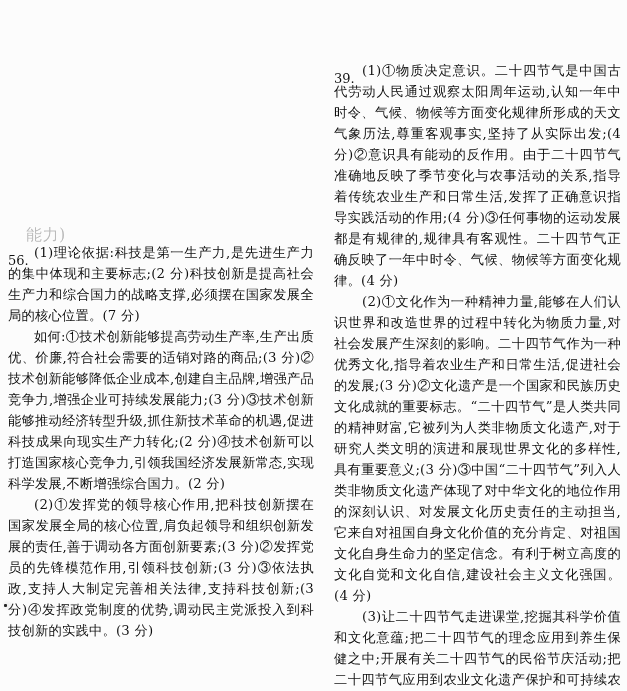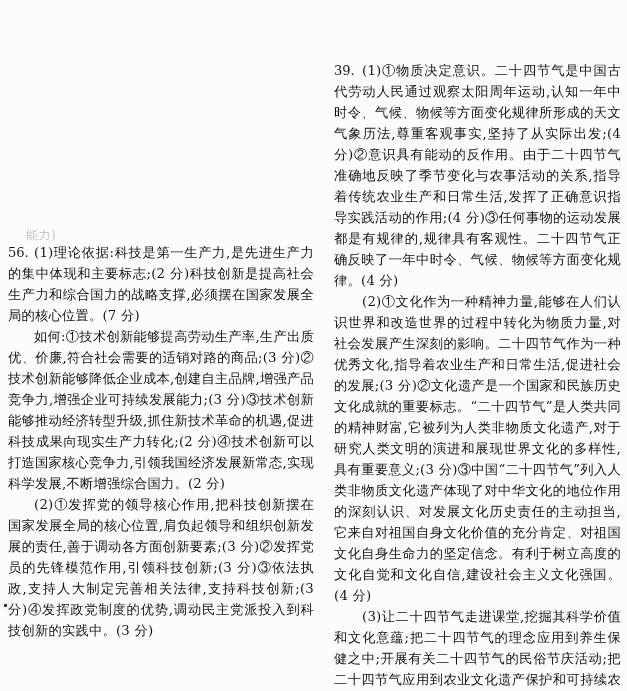--- a/index.html
+++ b/index.html
@@ -26,38 +26,38 @@
   
   .column {
     position: absolute;
     box-sizing: border-box;
   }
 
   #left-column  { left: 8px;  top: 228px; width: 306px; }
   #right-column { left: 334px; top: 60px;  width: 287px; }
 
   .ghost-line {
-    font-size: 12px;
+    font-size: 16px;
     line-height: 14px;
     color: #b9b9b9;
     letter-spacing: 0.5px;
     padding-left: 18px;
     white-space: nowrap;
     filter: blur(0.35px);
   }
 
   .qblock {
     position: relative;
     margin: 0;
   }
 
   .qnum {
     position: absolute;
     left: 0;
-    top: 0;
+    top: 8px;
     font-size: 13px;
     line-height: 21px;
     font-family: "DejaVu Serif", "Liberation Serif", serif;
     color: #161616;
     letter-spacing: 0px;
   }
 
   .qbody {
     margin: 0;
     padding: 0;

